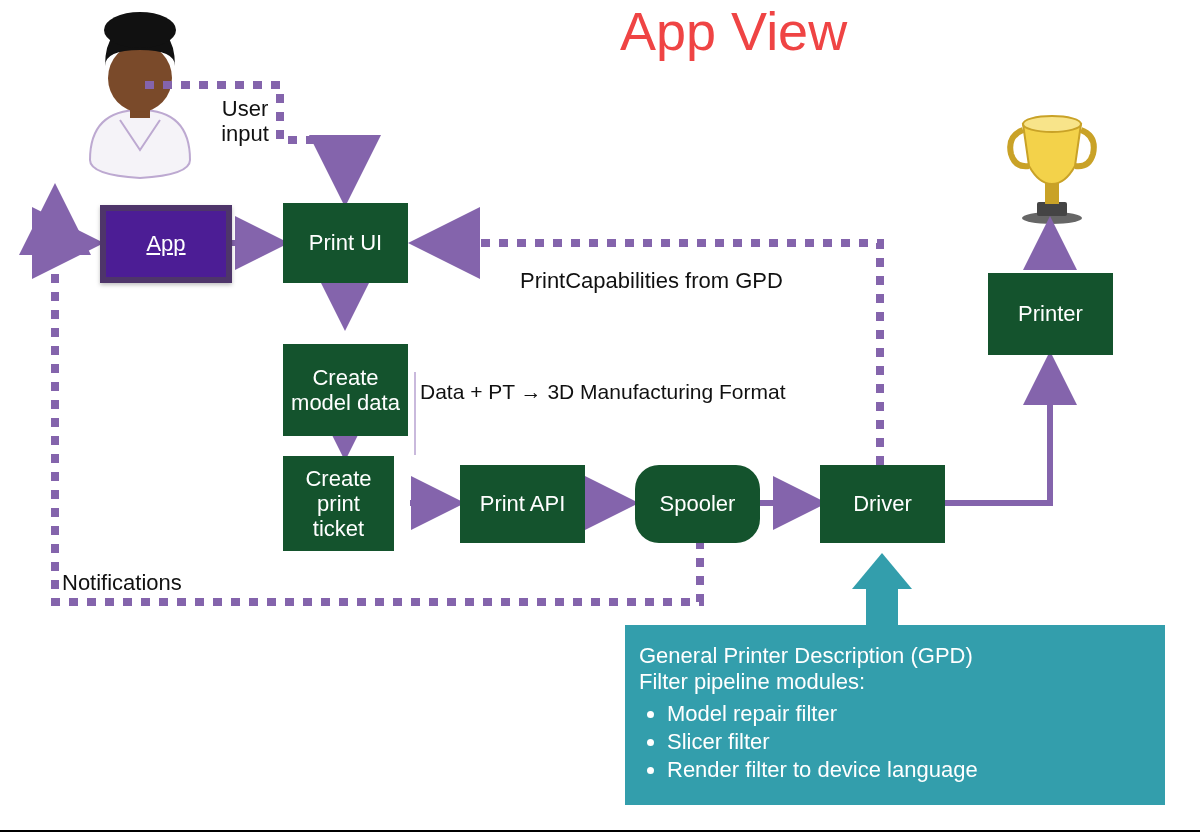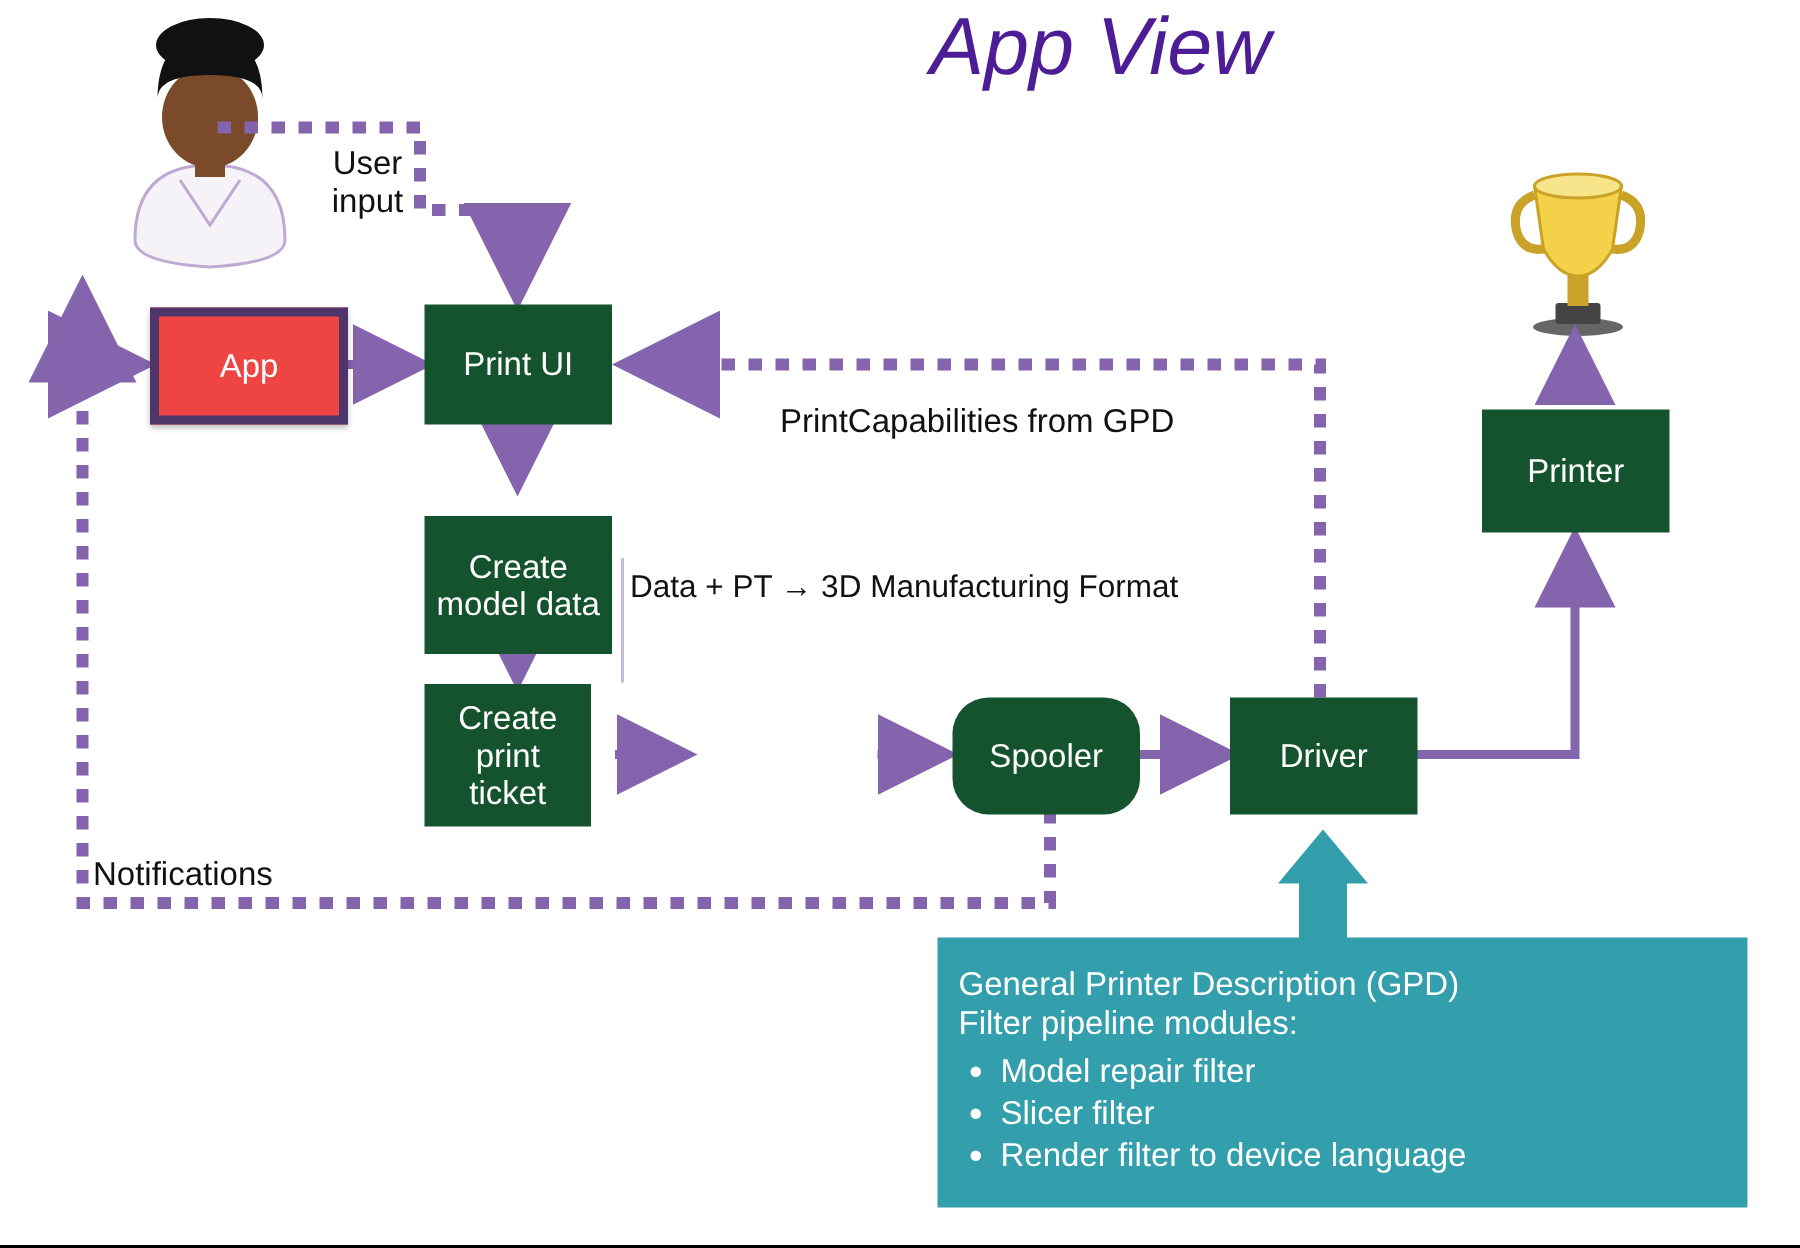--- a/index.html
+++ b/index.html
@@ -1,20 +1,20 @@
 <!DOCTYPE html>
 <html><head>
 <meta charset="utf-8">
 <style>
   html,body{margin:0;padding:0;width:1200px;height:832px;background:#fff;font-family:"Segoe UI",Arial,sans-serif;color:#000;}
   .stage{position:relative;width:1200px;height:832px;overflow:hidden;}
-  .title{position:absolute;font-size:54px;font-weight:400;color:#4c1d95;font-style:italic;}
+  .title{position:absolute;font-size:54px;font-weight:400;color:#ef4444;}
   .box{position:absolute;display:flex;align-items:center;justify-content:center;text-align:center;color:#fff;font-size:22px;line-height:1.15;box-sizing:border-box;}
   .blue{background:#14532d;}
-  .purple{background:#ef4444;border:6px solid #4e356a;box-shadow:0 2px 4px rgba(0,0,0,.25);}
+  .purple{background:#4c1d95;border:6px solid #4e356a;box-shadow:0 2px 4px rgba(0,0,0,.25);text-decoration:underline;}
   .teal-callout{position:absolute;background:#339eac;color:#fff;font-size:22px;padding:18px 22px 20px 14px;box-sizing:border-box;}
   .teal-callout ul{margin:6px 0 0 0;padding-left:28px;}
   .teal-callout li{margin:2px 0;}
   .teal-arrowhead{position:absolute;width:0;height:0;border-left:30px solid transparent;border-right:30px solid transparent;border-bottom:36px solid #339eac;}
   .teal-neck{position:absolute;background:#339eac;}
   .lbl{position:absolute;font-size:22px;color:#111;}
   .trophy{position:absolute;}
   .user{position:absolute;}
   svg.connector{position:absolute;left:0;top:0;width:1200px;height:832px;pointer-events:none;}
 </style>
@@ -83,20 +83,21 @@
 
     <polyline points="700,540 700,602 55,602 55,195" fill="none" stroke="#8464ac" stroke-width="8" stroke-dasharray="9 9" marker-end="url(#arrP)"></polyline>
 
     <line x1="55" y1="243" x2="92" y2="243" stroke="#8464ac" stroke-width="8" stroke-dasharray="9 9" marker-end="url(#arrP)"></line>
   </svg>
 
   <div class="box purple" style="left:100px;top:205px;width:132px;height:78px;">App</div>
   <div class="box blue" style="left:283px;top:203px;width:125px;height:80px;">Print UI</div>
   <div class="box blue" style="left:283px;top:344px;width:125px;height:92px;padding:0;">Create model data</div>
   <div class="box blue" style="left:283px;top:456px;width:111px;height:95px;padding:20px;">Create print ticket</div>
+  <div class="box blue" style="left:460px;top:465px;width:125px;height:78px;">Print API</div>
   <div class="box blue" style="left:635px;top:465px;width:125px;height:78px;border-radius:24px;">Spooler</div>
   <div class="box blue" style="left:820px;top:465px;width:125px;height:78px;">Driver</div>
   <div class="box blue" style="left:988px;top:273px;width:125px;height:82px;">Printer</div>
 
   <div class="lbl" style="left:200px;top:96px;text-align:center;width:90px;line-height:1.15;">User input</div>
   <div class="lbl" style="left:520px;top:268px;">PrintCapabilities from GPD</div>
   <div class="lbl" style="left:420px;top:380px;font-size:21px;">Data + PT → 3D Manufacturing  Format</div>
   <div class="lbl" style="left:62px;top:570px;">Notifications</div>
 
   <div class="teal-arrowhead" style="left:852px;top:553px;"></div>

